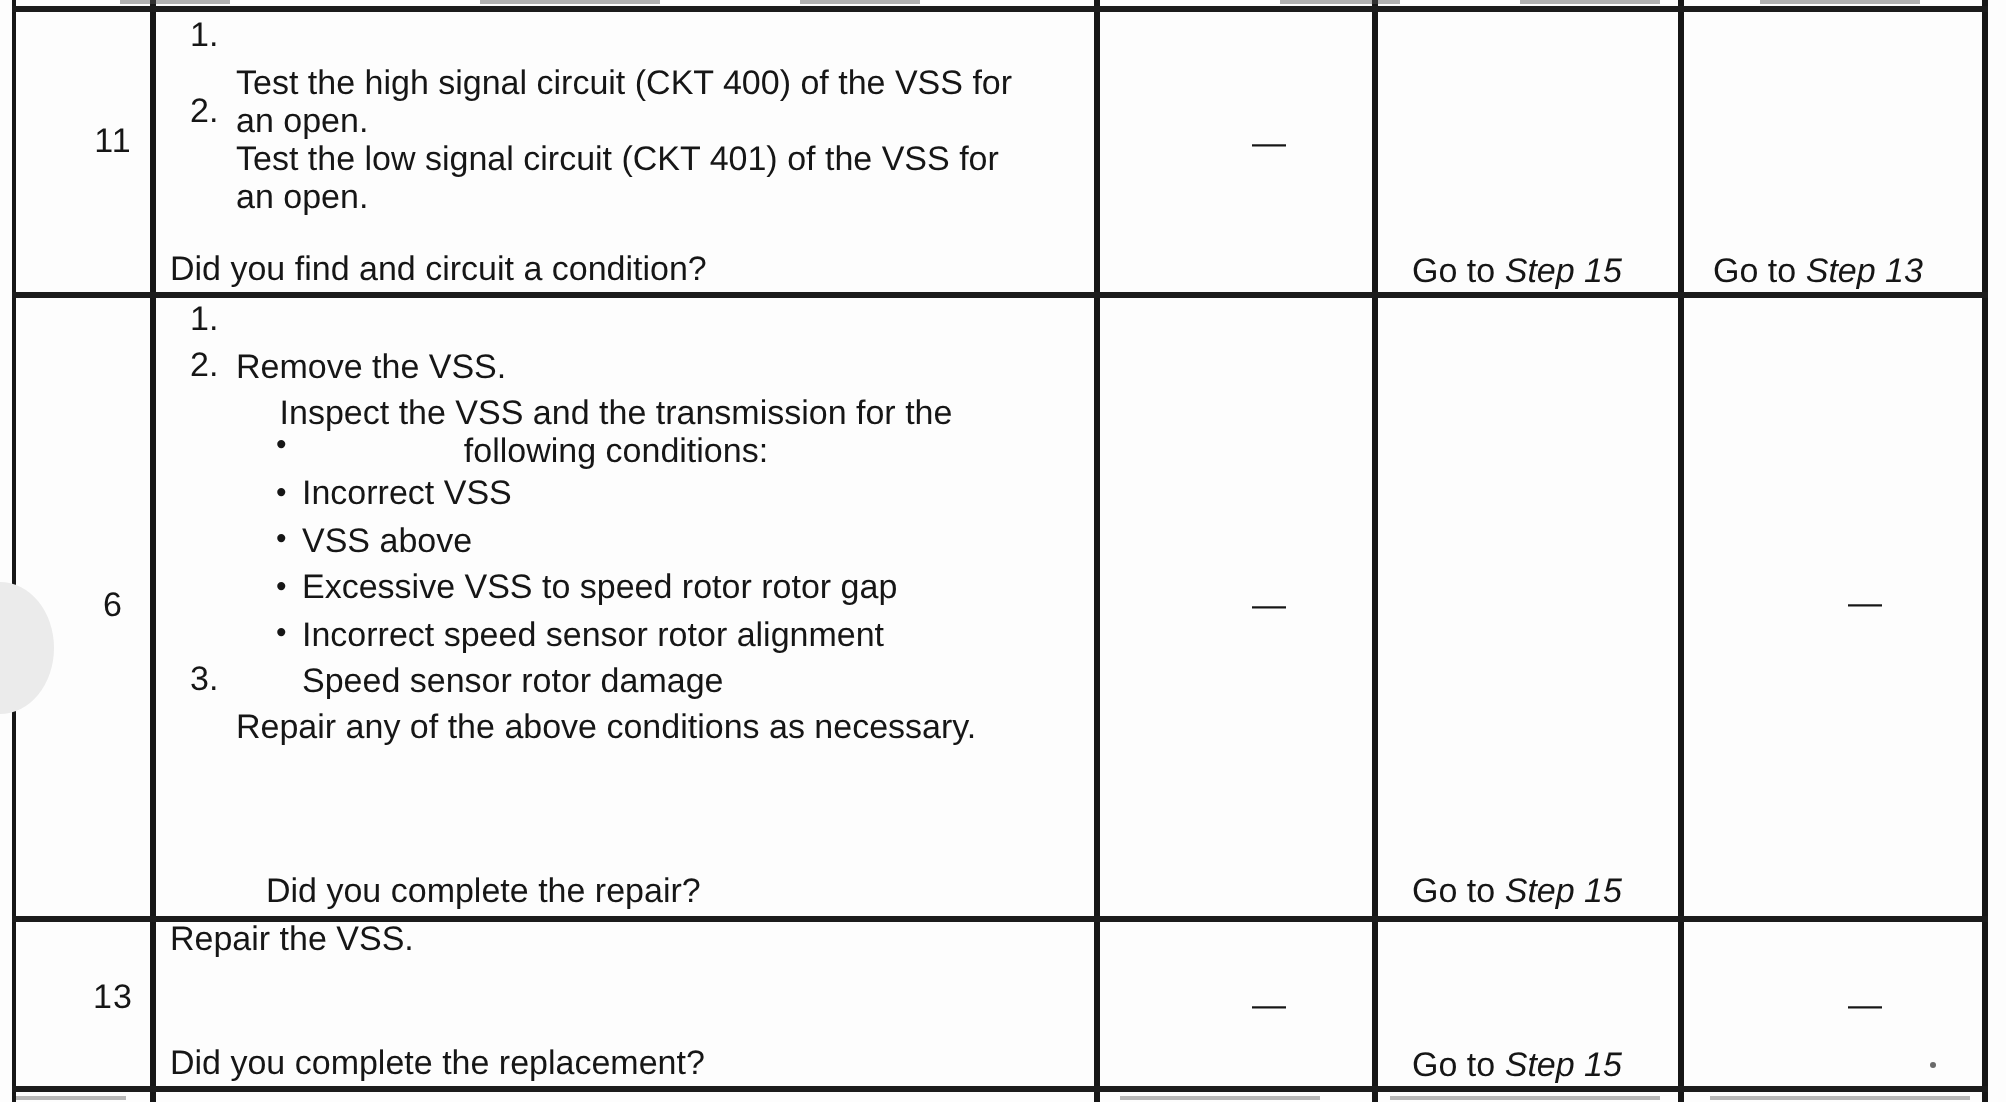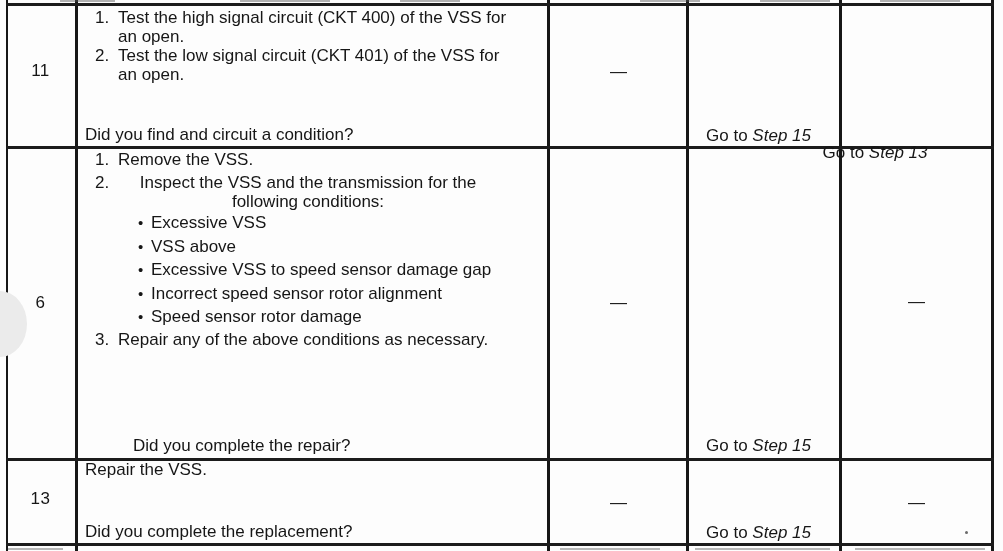--- a/index.html
+++ b/index.html
@@ -9,27 +9,27 @@
     background:#fdfdfd;
     overflow:hidden;
     font-family:"Liberation Sans", sans-serif;
     font-size:17px;
     color:#161616;
     -webkit-font-smoothing:antialiased;
   }
   .vline{position:absolute;top:0;height:551px;background:#171717;}
   .hline{position:absolute;left:6px;width:988px;height:3px;background:#1c1c1c;}
   .cell{position:absolute;white-space:nowrap;line-height:19px;}
-  .center{text-align:center;}
+  .center{text-align:center;padding-left:16px;}
   .right{text-align:center;}
   .stepnum{letter-spacing:0.5px;}
   .li{position:absolute;display:flex;align-items:flex-start;line-height:19px;}
   .li .m{flex:0 0 23px;}
   .li.bullet .m{flex:0 0 13px;font-size:15px;}
-  .li .t{white-space:normal;}
+  .li .t{white-space:normal;margin-top:24px;}
   .w405{width:405px;}
   .w380{width:380px;text-align:center;}
   .w390{width:390px;}
   .ital{font-style:italic;}
   .dash{font-weight:400;}
   .blob{
     position:absolute;left:-27px;top:291px;width:54px;height:66px;
     background:#ebebeb;border-radius:50%;z-index:6;
   }
   .smudge{position:absolute;height:2px;background:#555;opacity:.45;}
@@ -66,48 +66,48 @@
     </div>
 
     <div class="cell" style="left:85px;top:125px;">Did you find and circuit a condition?</div>
 
     <div class="cell center dash" style="left:550px;top:62px;width:137px;">—</div>
 
     <div class="cell right" style="left:689px;top:126px;width:139px;">
       <span>Go to</span>
       <span class="ital">Step 15</span>
     </div>
-    <div class="cell right" style="left:808px;top:126px;width:134px;margin-top:17px;">
+    <div class="cell right" style="left:842px;top:126px;width:134px;">
       <span>Go to</span>
       <span class="ital">Step 13</span>
     </div>
   </div>
 
   <div>
     <div class="cell center stepnum" style="left:6px;top:293px;width:69px;">6</div>
 
     <div class="li" style="left:95px;top:150px;">
       <span class="m">1.</span>
       <span class="t w405">Remove the VSS.</span>
     </div>
     <div class="li" style="left:95px;top:173px;">
       <span class="m">2.</span>
       <span class="t w380">Inspect the VSS and the transmission for the following conditions:</span>
     </div>
     <div class="li bullet" style="left:138px;top:213px;">
       <span class="m">•</span>
-      <span class="t w390">Excessive VSS</span>
+      <span class="t w390">Incorrect VSS</span>
     </div>
     <div class="li bullet" style="left:138px;top:237px;">
       <span class="m">•</span>
       <span class="t w390">VSS above</span>
     </div>
     <div class="li bullet" style="left:138px;top:260px;">
       <span class="m">•</span>
-      <span class="t w390">Excessive VSS to speed sensor damage gap</span>
+      <span class="t w390">Excessive VSS to speed rotor rotor gap</span>
     </div>
     <div class="li bullet" style="left:138px;top:284px;">
       <span class="m">•</span>
       <span class="t w390">Incorrect speed sensor rotor alignment</span>
     </div>
     <div class="li bullet" style="left:138px;top:307px;">
       <span class="m">•</span>
       <span class="t w390">Speed sensor rotor damage</span>
     </div>
     <div class="li" style="left:95px;top:330px;">

